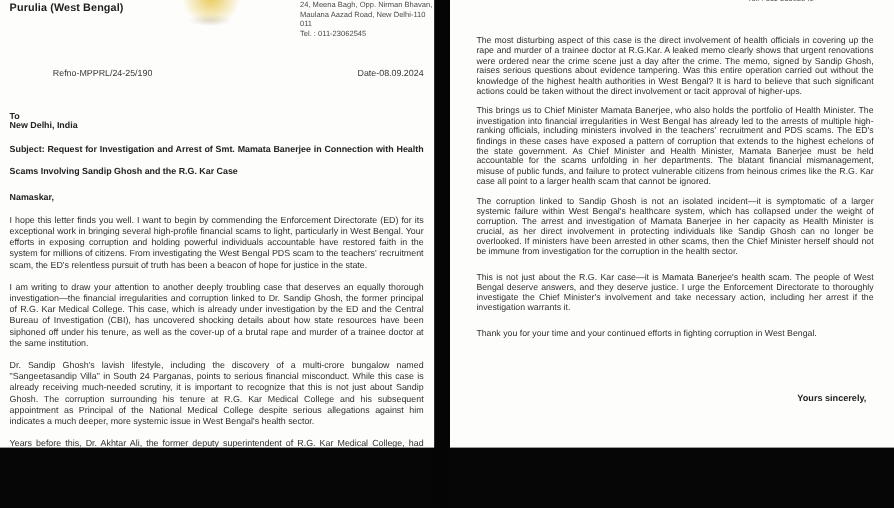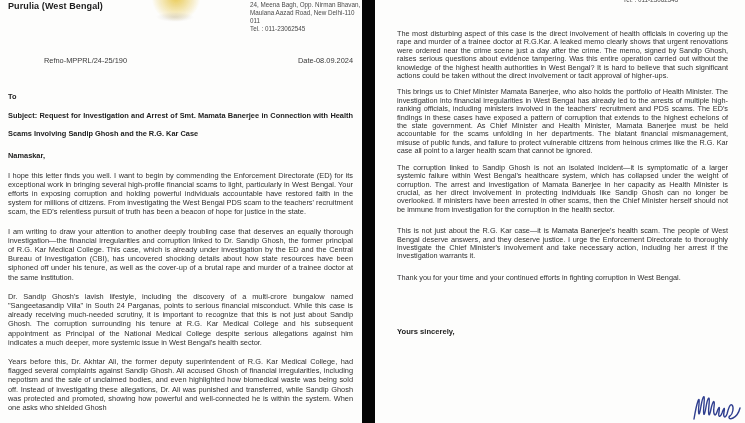--- a/index.html
+++ b/index.html
@@ -3,21 +3,21 @@
 <meta charset="utf-8">
 <style>
   html,body{margin:0;padding:0;}
   body{
     width:745px;height:423px;overflow:hidden;position:relative;
     background:#060606;
     font-family:"Liberation Sans","DejaVu Sans",sans-serif;
     -webkit-font-smoothing:antialiased;
   }
   .page{
-    position:absolute;top:0;height:423px;background:#fdfdfc;overflow:hidden;
+    position:absolute;top:0;height:373px;background:#fdfdfc;overflow:hidden;
     color:#333;
   }
   #page1{left:0;width:362px;}
   #divider{position:absolute;left:362px;top:0;width:13px;height:423px;background:#050505;}
   #page2{left:375px;width:370px;}
 
   
   .loc{
     position:absolute;left:8px;top:1px;
     font-size:9px;font-weight:bold;color:#1d1d1d;letter-spacing:.1px;
@@ -52,21 +52,21 @@
     font-size:6.3px;line-height:8px;color:#4a4a4a;
   }
   .col2{
     position:absolute;left:22px;top:30px;width:331px;
     font-size:7.3px;line-height:8.4px;color:#303030;
   }
   .col2 .para{margin:0 0 8px 0;}
   .para.gap{margin-top:13px;}
   .bold{font-weight:normal;color:#1f1f1f;}
   .signoff{
-    margin-top:46px;padding-right:6px;
+    margin-top:46px;text-align:right;padding-right:6px;
     font-weight:bold;color:#232323;font-size:7.6px;
   }
   .signature{
     position:absolute;left:316px;top:391px;width:52px;height:34px;
   }
 </style>
 </head>
 <body>
 
 <div class="page" id="page1">
@@ -80,20 +80,21 @@
   </div>
 
   <div class="col1">
     <div class="refrow">
       <span>Refno-MPPRL/24-25/190</span>
       <span>Date-08.09.2024</span>
     </div>
 
     <div class="toblock">
       <div>To</div>
+      <div>New Delhi, India</div>
     </div>
 
     <div class="subject">Subject: Request for Investigation and Arrest of Smt. Mamata Banerjee in Connection with Health Scams Involving Sandip Ghosh and the R.G. Kar Case</div>
     <div class="salut">Namaskar,</div>
 
     <p class="para">I hope this letter finds you well. I want to begin by commending the Enforcement Directorate (ED) for its exceptional work in bringing several high-profile financial scams to light, particularly in West Bengal. Your efforts in exposing corruption and holding powerful individuals accountable have restored faith in the system for millions of citizens. From investigating the West Bengal PDS scam to the teachers' recruitment scam, the ED's relentless pursuit of truth has been a beacon of hope for justice in the state.</p>
     <p class="para">I am writing to draw your attention to another deeply troubling case that deserves an equally thorough investigation—the financial irregularities and corruption linked to Dr. Sandip Ghosh, the former principal of R.G. Kar Medical College. This case, which is already under investigation by the ED and the Central Bureau of Investigation (CBI), has uncovered shocking details about how state resources have been siphoned off under his tenure, as well as the cover-up of a brutal rape and murder of a trainee doctor at the same institution.</p>
     <p class="para">Dr. Sandip Ghosh's lavish lifestyle, including the discovery of a multi-crore bungalow named "Sangeetasandip Villa" in South 24 Parganas, points to serious financial misconduct. While this case is already receiving much-needed scrutiny, it is important to recognize that this is not just about Sandip Ghosh. The corruption surrounding his tenure at R.G. Kar Medical College and his subsequent appointment as Principal of the National Medical College despite serious allegations against him indicates a much deeper, more systemic issue in West Bengal's health sector.</p>
     <p class="para">Years before this, Dr. Akhtar Ali, the former deputy superintendent of R.G. Kar Medical College, had flagged several complaints against Sandip Ghosh. Ali accused Ghosh of financial irregularities, including nepotism and the sale of unclaimed bodies, and even highlighted how biomedical waste was being sold off. Instead of investigating these allegations, Dr. Ali was punished and transferred, while Sandip Ghosh was protected and promoted, showing how powerful and well-connected he is within the system. When one asks who shielded Ghosh</p>
   </div>

